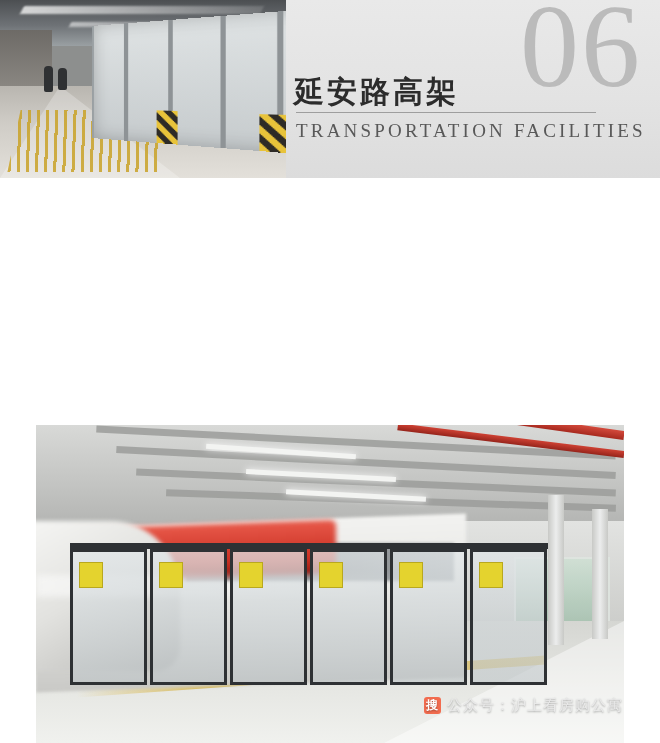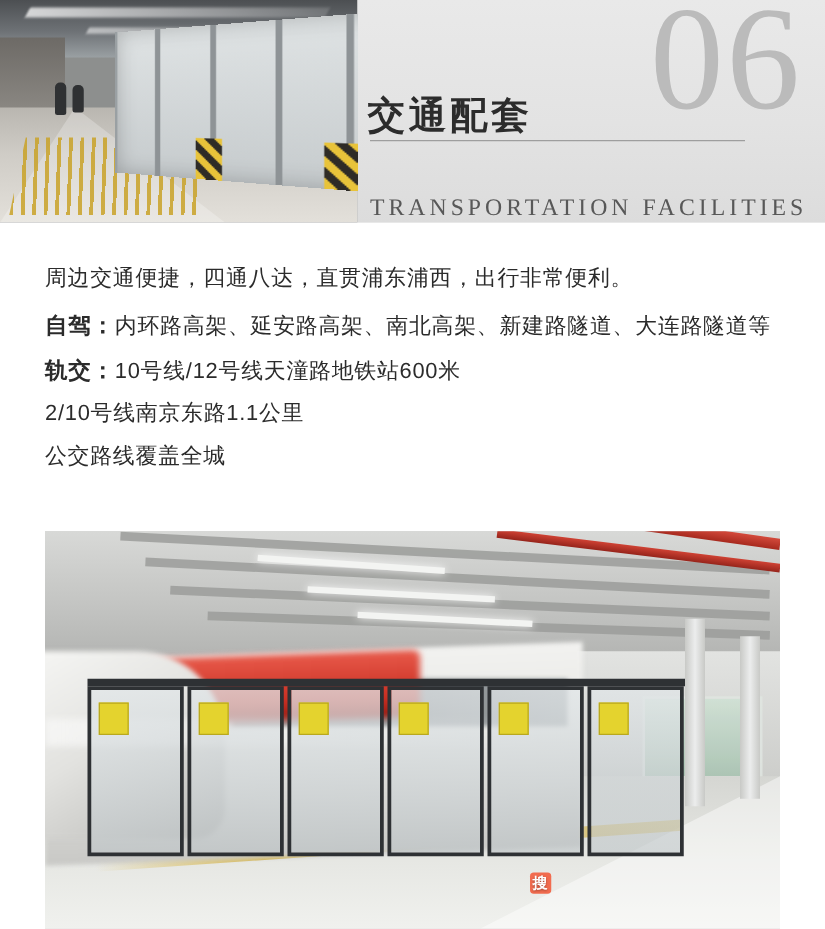--- a/index.html
+++ b/index.html
@@ -160,21 +160,20 @@
     background: #9e9e9e;
   }
   .title-en {
     position: absolute;
     left: 10px;
     top: 120px;
     font-family: "Liberation Serif", serif;
     font-size: 19px;
     letter-spacing: 3.2px;
     color: #585858;
-    margin-top: 36px;
   }
 
   
   .body-text {
     position: absolute;
     left: 36px;
     top: 205px;
     width: 600px;
     color: #262626;
   }
@@ -395,37 +394,26 @@
         <div class="mullion" style="left:152px"></div>
         <div class="yellowstripe" style="left:60px"></div>
         <div class="yellowstripe" style="left:140px"></div>
       </div>
       <div class="hp-person" style="left:44px; top:66px;"></div>
       <div class="hp-person" style="left:58px; top:68px; height:22px;"></div>
     </div>
 
     <div class="header-panel">
       <div class="big-number">06</div>
-      <div class="title-cn">交通配套</div>
+      <div class="title-cn">延安路高架</div>
       <div class="title-rule"></div>
       <div class="title-en">TRANSPORTATION FACILITIES</div>
     </div>
   </div>
 
-  <div class="body-text">
-    <div class="para lead">周边交通便捷，四通八达，直贯浦东浦西，出行非常便利。</div>
-    <div class="para block">
-      <span class="label">自驾：</span><span>内环路高架、延安路高架、南北高架、新建路隧道、大连路隧道等</span>
-    </div>
-    <div class="para block">
-      <span class="label">轨交：</span><span>10号线/12号线天潼路地铁站600米</span>
-    </div>
-    <div class="para">2/10号线南京东路1.1公里</div>
-    <div class="para">公交路线覆盖全城</div>
-  </div>
 
   <div class="bottom-photo">
     <div class="bp-ceiling"></div>
 
     <div class="bp-beam" style="left:60px; top:14px; width:520px; transform:rotate(3deg);"></div>
     <div class="bp-beam" style="left:80px; top:34px; width:500px; transform:rotate(3deg);"></div>
     <div class="bp-beam" style="left:100px; top:54px; width:480px; transform:rotate(2.5deg);"></div>
     <div class="bp-beam" style="left:130px; top:72px; width:450px; transform:rotate(2deg);"></div>
 
     <div class="bp-redpipe"></div>
@@ -468,17 +456,18 @@
       <div class="panel">
           <span class="sticker"></span>
         </div>
     </div>
 
     <div class="bp-column" style="left:512px;"></div>
     <div class="bp-column" style="left:556px; top:84px; height:130px;"></div>
 
     <div class="wm-left">
       <span class="wm-logo">搜</span>
+      <span>公众号：沪上看房购公寓</span>
     </div>
 
   </div>
 
 </div>
 
 </body></html>

